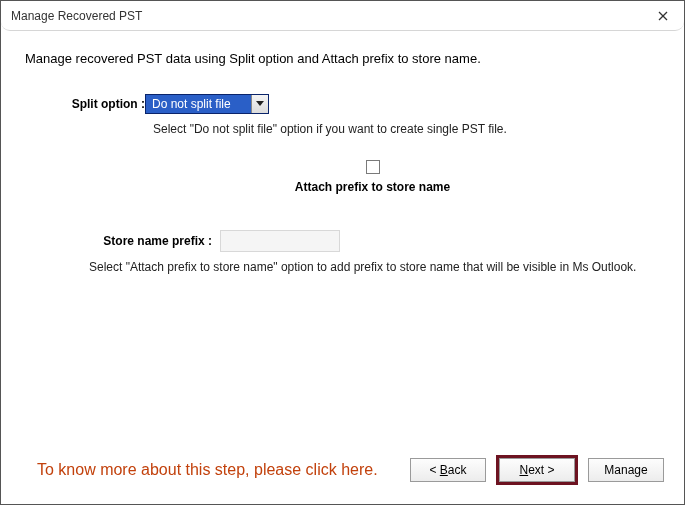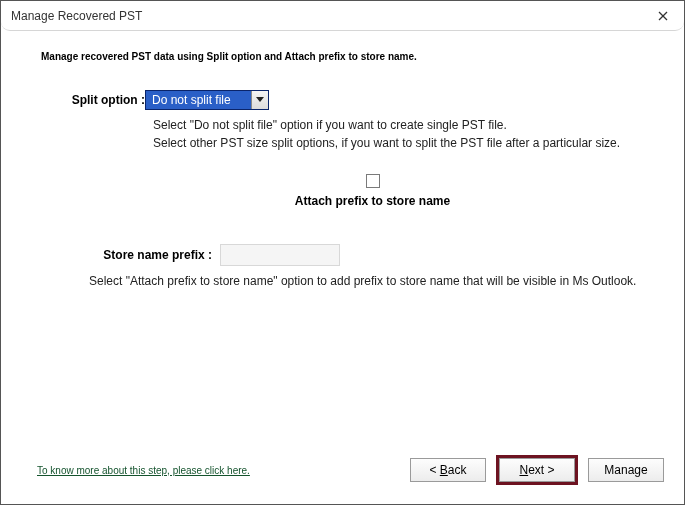--- a/index.html
+++ b/index.html
@@ -40,23 +40,23 @@
     font-size: 12px;
     color: #333;
     cursor: default;
   }
   .content {
     flex: 1;
     padding: 16px 24px 0 24px;
     position: relative;
   }
   .heading {
-    font-weight: bold;
-    font-size: 10px;
-    margin: 4px 0 28px 16px;
+    font-weight: normal;
+    font-size: 13px;
+    margin: 4px 0 28px 0;
   }
   .row {
     display: flex;
     align-items: center;
     margin-bottom: 6px;
   }
   .label-col {
     width: 120px;
     text-align: right;
     padding-right: 0;
@@ -141,23 +141,22 @@
     color: #222;
   }
   .footer {
     height: 54px;
     border-top: 0;
     display: flex;
     align-items: center;
     padding: 0 20px 14px 36px;
   }
   .helplink {
-    color: #14532d;
-    text-decoration: underline;
-    font-size: 10px;
+    color: #c2410c;
+    font-size: 16px;
     cursor: pointer;
   }
   .spacer { flex: 1; }
   .btn {
     width: 76px;
     height: 24px;
     background: linear-gradient(#fdfdfd,#ececec);
     border: 1px solid #9a9a9a;
     font-size: 12px;
     font-family: inherit;
@@ -199,21 +198,20 @@
         <div class="select-btn">
           <svg viewBox="0 0 8 6">
               <polygon points="0,0 8,0 4,5" fill="#222"></polygon>
             </svg>
         </div>
       </div>
     </div>
 
     <div class="hint">
       <div>Select "Do not split file" option if you want to create single PST file.</div>
-      <div>Select other PST size split options, if you want to split the PST file after a particular size.</div>
     </div>
 
     <div class="checkbox-row">
       <div class="chkbox"></div>
       <span class="chklabel">Attach prefix to store name</span>
     </div>
 
     <div class="prefix-row">
       <div class="prefix-label">Store name prefix :</div>
       <input class="prefix-input" type="text" disabled="" value="" style="">

